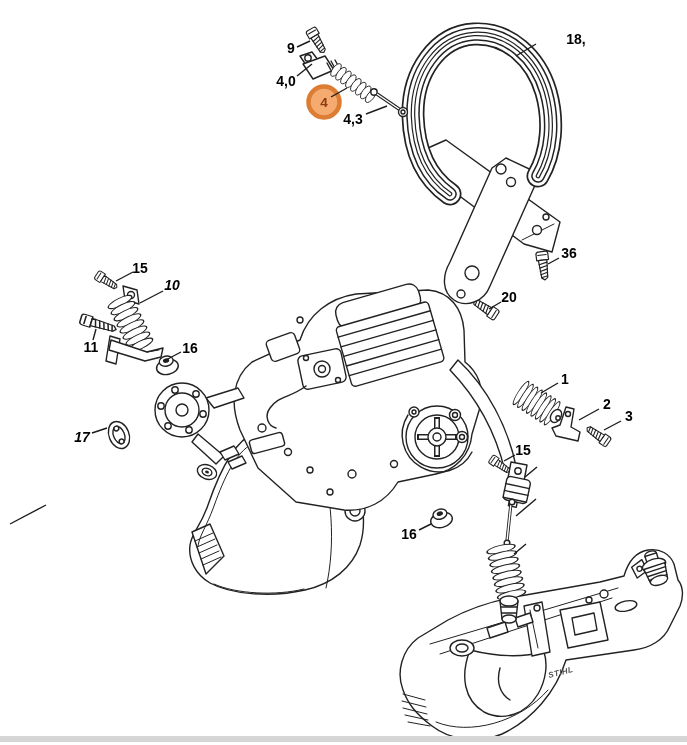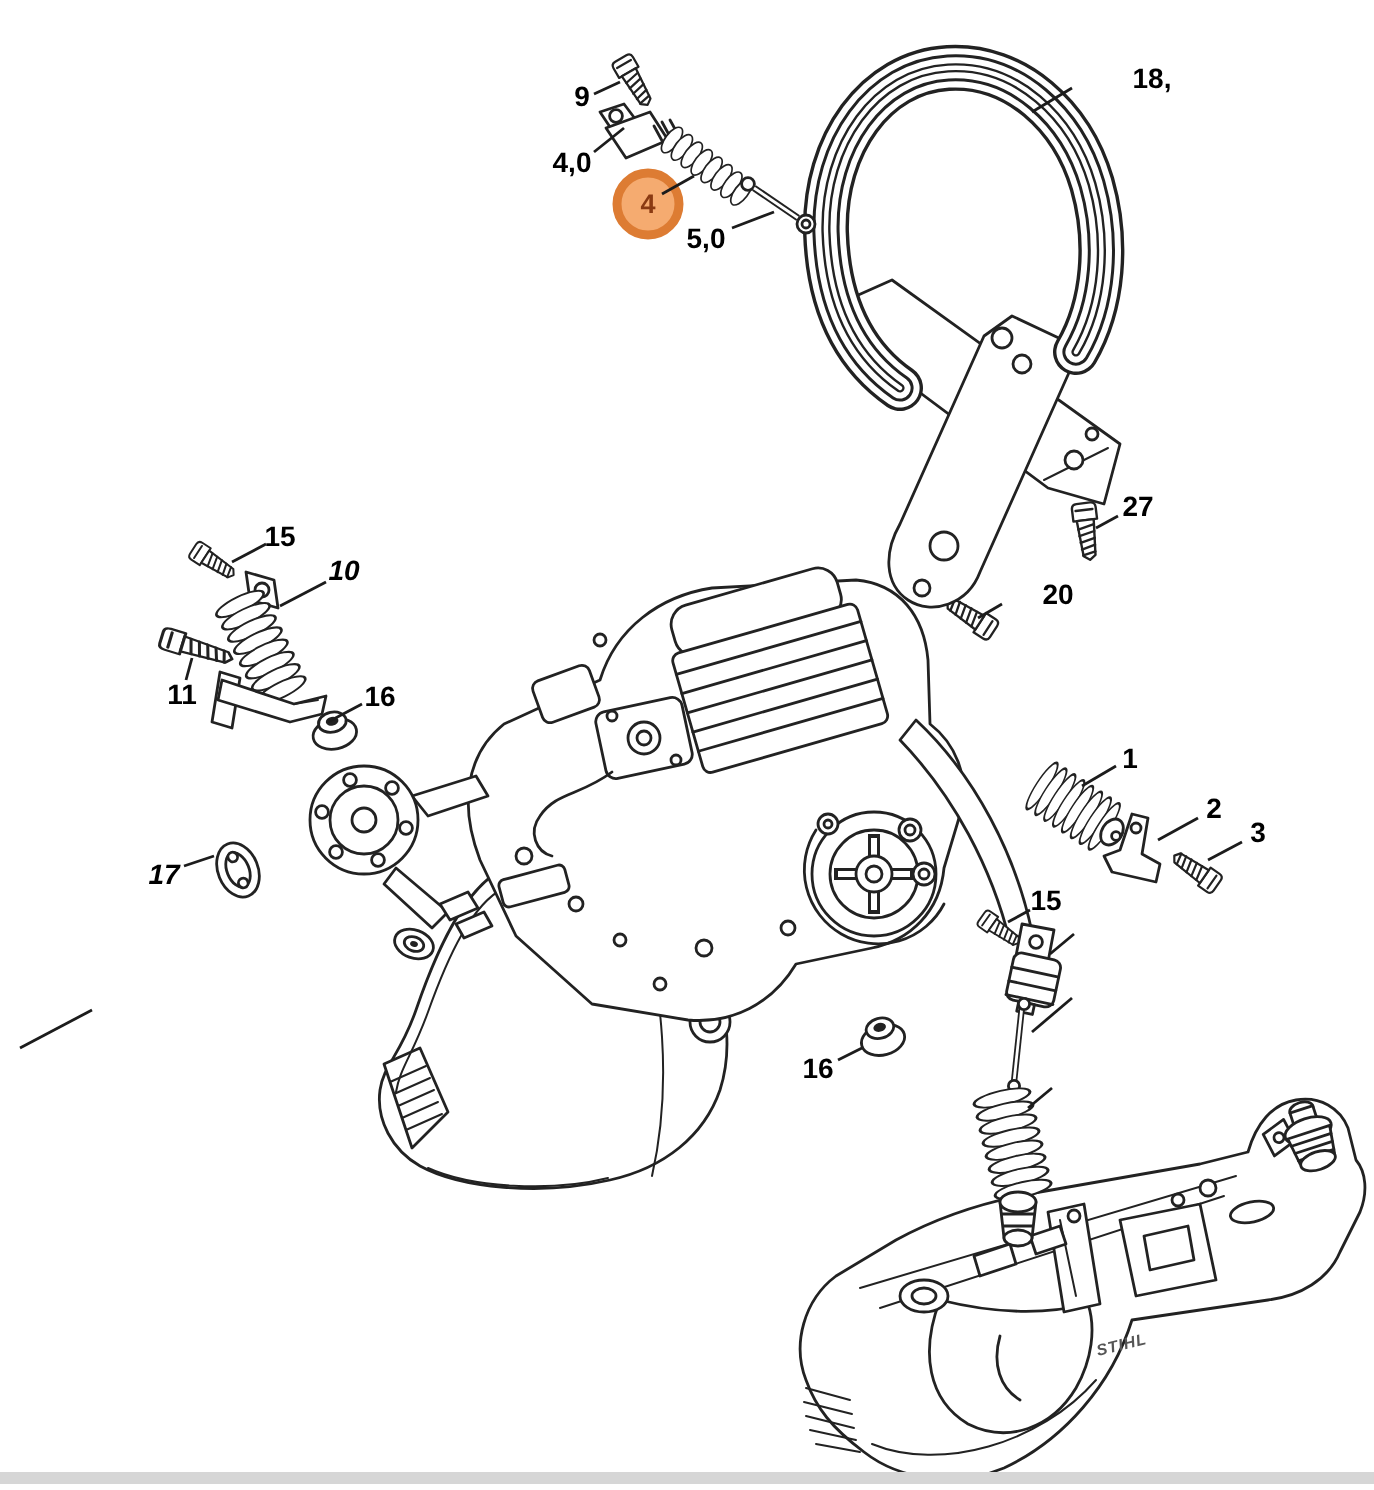--- a/index.html
+++ b/index.html
@@ -332,24 +332,24 @@
         <line x1="516" y1="516" x2="536" y2="499" stroke="#1c1c1c" stroke-width="1.4"></line>
         <line x1="514" y1="554" x2="526" y2="544" stroke="#1c1c1c" stroke-width="1.4"></line>
         <line x1="10" y1="524" x2="46" y2="505" stroke="#1c1c1c" stroke-width="1.4"></line>
       </g>
 </svg>
 
 <div id="bottom-bar" style="background: rgb(214, 214, 214);"></div>
 <div class="callout" style="left: 291px; top: 48px;">9</div>
     <div class="callout" style="left: 286px; top: 81px;">4,0</div>
     <div class="callout hl" style="left: 324px; top: 102px; color: rgb(138, 58, 18);">4</div>
-    <div class="callout" style="left: 353px; top: 119px;">5,0</div>
+    <div class="callout" style="left: 353px; top: 119px;">4,3</div>
     <div class="callout" style="left: 576px; top: 39px;">18,</div>
-    <div class="callout" style="left: 569px; top: 253px;">27</div>
-    <div class="callout" style="left: 509px; top: 297px; margin-left: 20px;">20</div>
+    <div class="callout" style="left: 569px; top: 253px;">36</div>
+    <div class="callout" style="left: 509px; top: 297px;">20</div>
     <div class="callout" style="left: 140px; top: 268px;">15</div>
     <div class="callout" style="left: 172px; top: 285px; font-style: italic;">10</div>
     <div class="callout" style="left: 91px; top: 347px;">11</div>
     <div class="callout" style="left: 190px; top: 348px;">16</div>
     <div class="callout" style="left: 82px; top: 437px; font-style: italic;">17</div>
     <div class="callout" style="left: 565px; top: 379px;">1</div>
     <div class="callout" style="left: 607px; top: 404px;">2</div>
     <div class="callout" style="left: 629px; top: 416px;">3</div>
     <div class="callout" style="left: 523px; top: 450px;">15</div>
     <div class="callout" style="left: 409px; top: 534px;">16</div>

